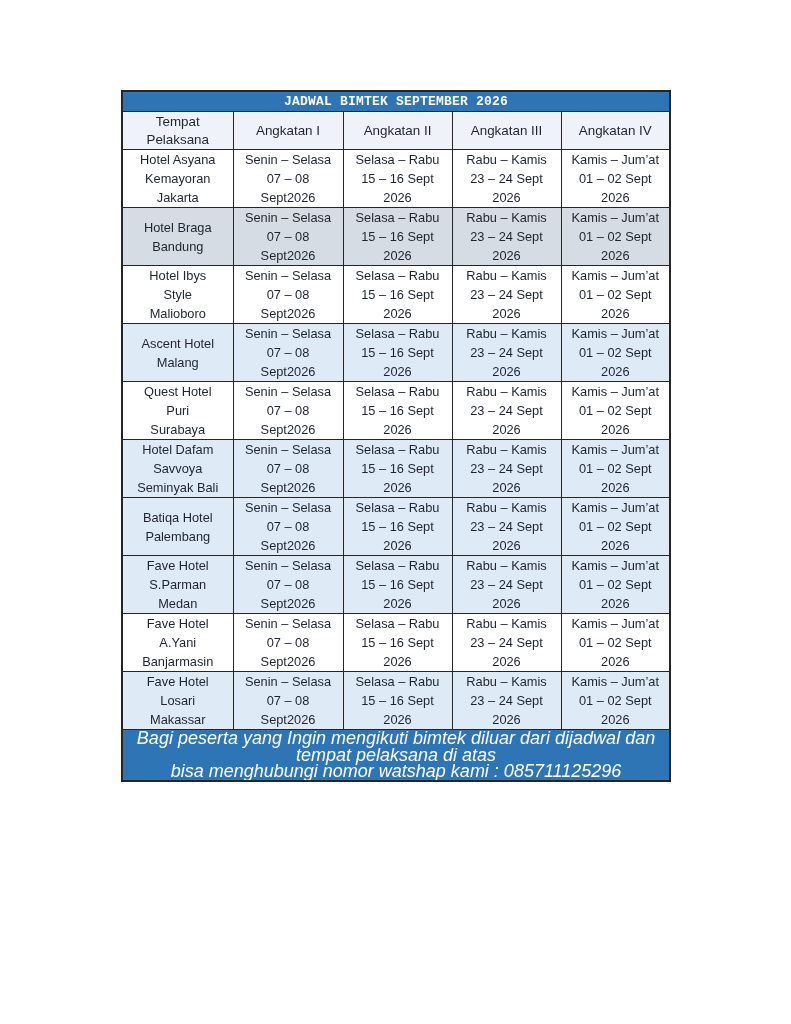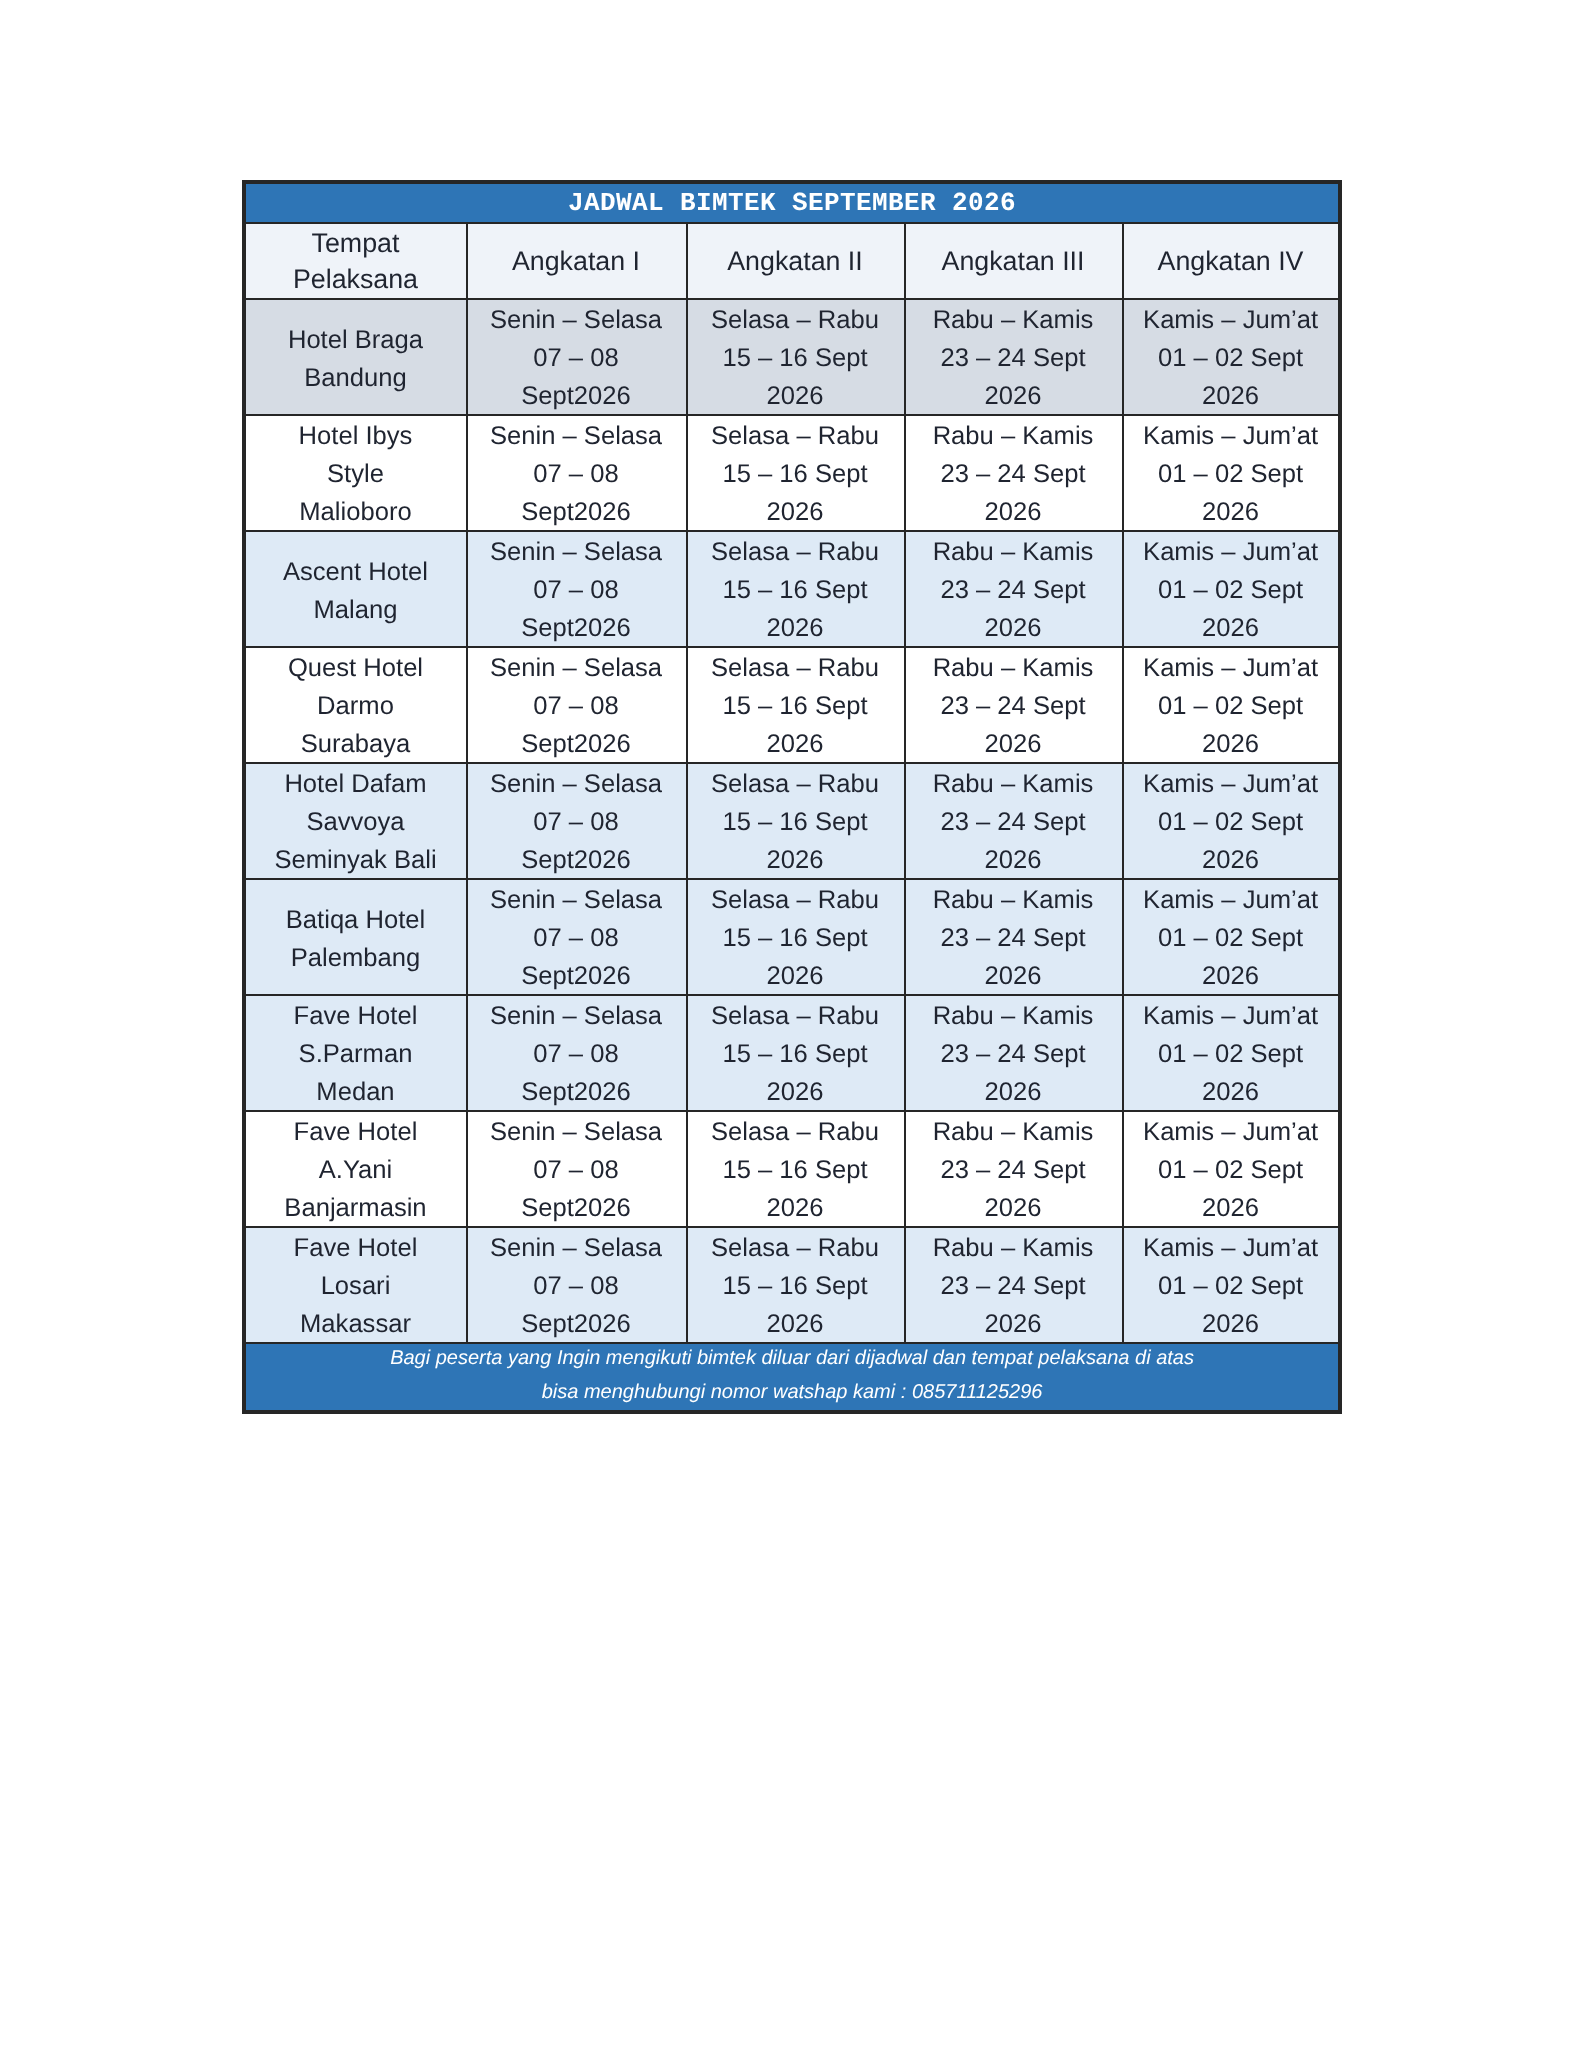--- a/index.html
+++ b/index.html
@@ -55,21 +55,21 @@
   tr.data-row {
     height: 57px;
   }
   tr.shade-white td { background: #ffffff; }
   tr.shade-gray  td { background: var(--rowgray); }
   tr.shade-blue  td { background: var(--rowblue); }
   tr.footer-row td {
     background: var(--accent);
     color: #ffffff;
     font-style: italic;
-    font-size: 10px;
+    font-size: 18px;
     line-height: 16.5px;
     height: 33px;
   }
 </style>
 </head>
 <body>
 
 <div class="page">
   <table class="schedule">
     <colgroup>
@@ -86,20 +86,37 @@
       <tr class="head-row">
         <th>Tempat
 Pelaksana</th>
         <th>Angkatan I</th>
         <th>Angkatan II</th>
         <th>Angkatan III</th>
         <th>Angkatan IV</th>
       </tr>
     </thead>
     <tbody id="rows-body">
+        <tr class="data-row shade-white">
+    <td>Hotel Asyana
+Kemayoran
+Jakarta</td>
+    <td>Senin – Selasa
+07 – 08
+Sept2026</td>
+    <td>Selasa – Rabu
+15 – 16 Sept
+2026</td>
+    <td>Rabu – Kamis
+23 – 24 Sept
+2026</td>
+    <td>Kamis – Jum’at
+01 – 02 Sept
+2026</td>
+  </tr>
         <tr class="data-row shade-gray">
     <td>Hotel Braga
 Bandung</td>
     <td>Senin – Selasa
 07 – 08
 Sept2026</td>
     <td>Selasa – Rabu
 15 – 16 Sept
 2026</td>
     <td>Rabu – Kamis
@@ -137,21 +154,21 @@
 2026</td>
     <td>Rabu – Kamis
 23 – 24 Sept
 2026</td>
     <td>Kamis – Jum’at
 01 – 02 Sept
 2026</td>
   </tr>
         <tr class="data-row shade-white">
     <td>Quest Hotel
-Darmo
+Puri
 Surabaya</td>
     <td>Senin – Selasa
 07 – 08
 Sept2026</td>
     <td>Selasa – Rabu
 15 – 16 Sept
 2026</td>
     <td>Rabu – Kamis
 23 – 24 Sept
 2026</td>

